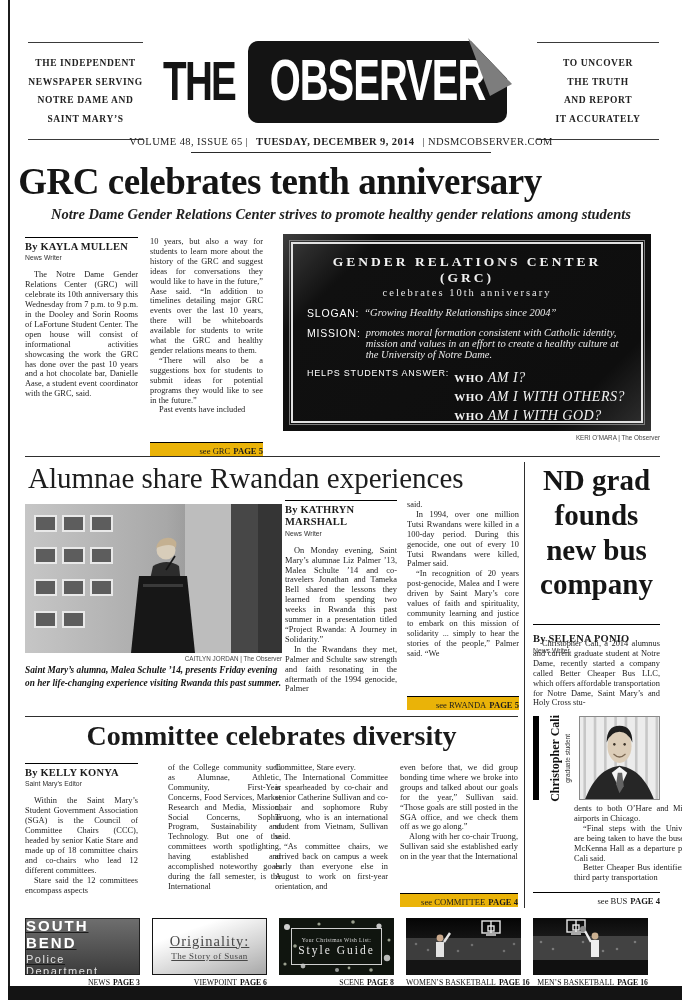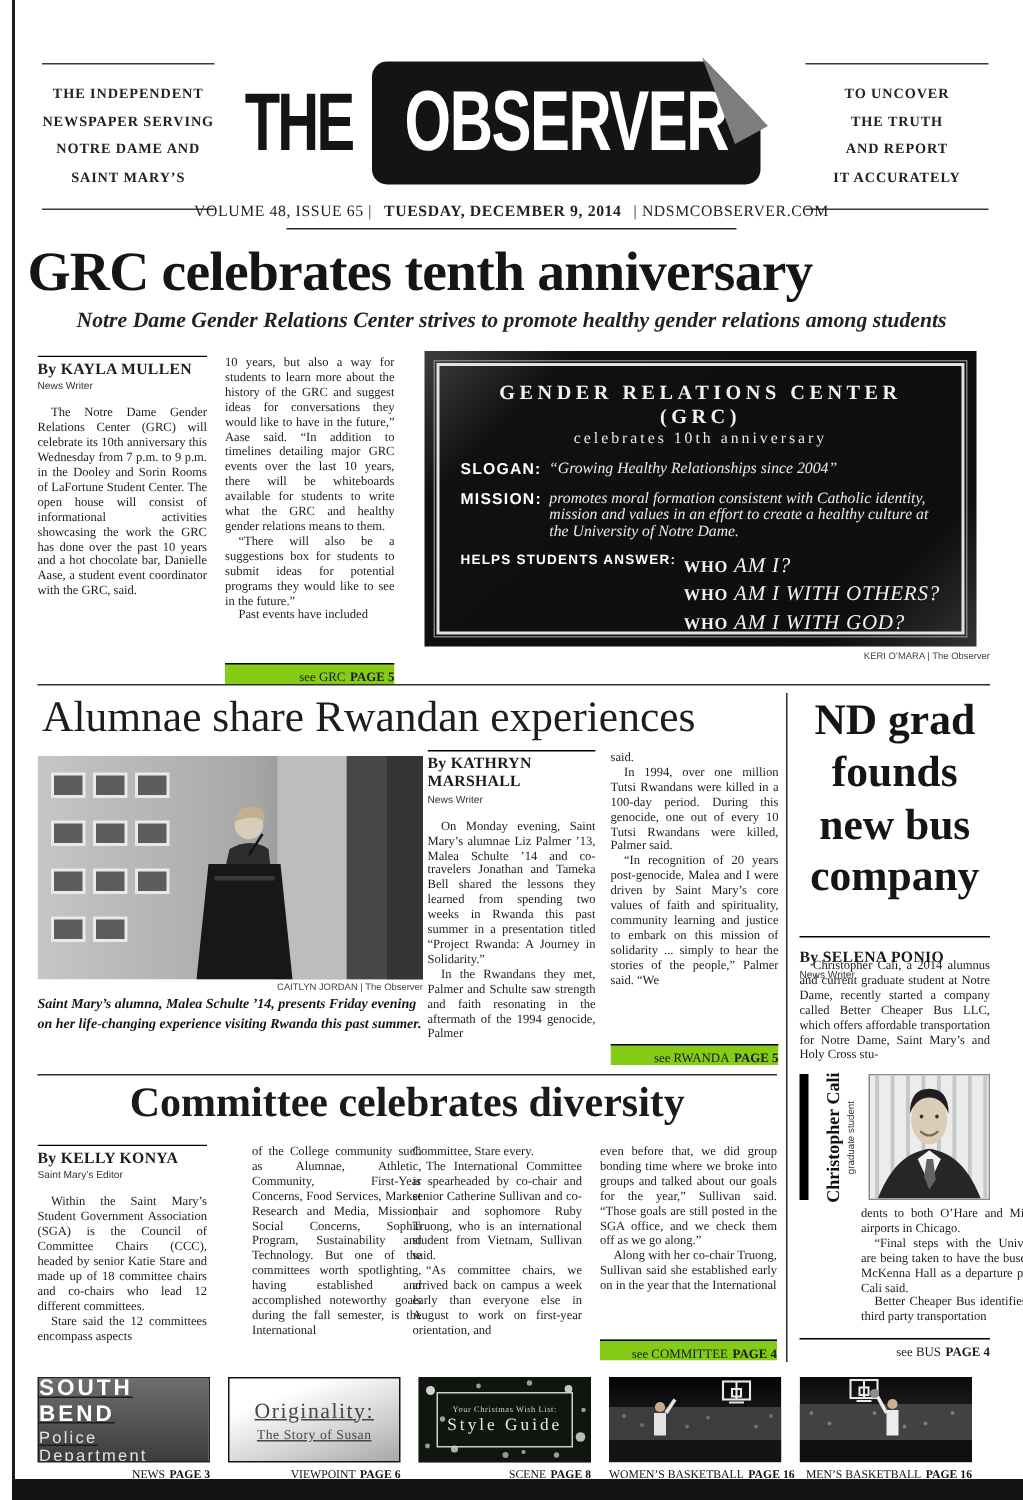--- a/index.html
+++ b/index.html
@@ -43,41 +43,41 @@
 
   
   .col{position:absolute;overflow:hidden;font-size:8.4px;line-height:1.18;text-align:justify;
        color:#1c1c1c;hyphens:auto;}
   .col p{margin:0;text-indent:9px;}
   .col p.cont{text-indent:0;}
   .byline{border-top:1.4px solid #000;padding-top:3px;margin-bottom:8px;text-align:left;}
   .byline b{font-size:10.5px;letter-spacing:.2px;}
   .byline .title{font-family:"Liberation Sans",sans-serif;font-size:6.8px;color:#333;
                  margin-top:1px;}
-  .jump{position:absolute;bottom:0;left:0;right:0;background:#84cc16;border-top:1px solid #000;
+  .jump{position:absolute;bottom:0;left:0;right:0;background:#eab308;border-top:1px solid #000;
         padding-top:3px;text-align:right;font-size:8.6px;}
   .jump span{margin-right:3px;}
   .jump b{font-weight:bold;}
   .jump-abs{position:absolute;background:#fff;border-top:1px solid #000;padding-top:3px;
             text-align:right;font-size:8.6px;}
   .jump-abs span{margin-right:3px;}
 
   .grc-col1{left:25px;top:237px;width:113px;height:219px;}
   .grc-col2{left:150px;top:237px;width:113px;height:219px;padding-bottom:18px;box-sizing:border-box;}
 
   
   .graphic{position:absolute;left:283px;top:234px;width:368px;height:197px;box-sizing:border-box;
            background:linear-gradient(135deg,#3d3d3d 0%,#101010 18%,#0e0e0e 82%,#333 100%);
            padding:8px;overflow:hidden;}
   .g-inner{border:2px solid #e2e2e2;outline:1px solid #7d7d7d;outline-offset:1px;height:100%;
            box-sizing:border-box;padding:8px 14px;color:#f2f2f2;}
   .g-title{text-align:center;font-weight:bold;font-size:13.5px;letter-spacing:3px;margin:2px 0 1px;}
   .g-sub{text-align:center;font-size:10.5px;letter-spacing:2px;color:#e8e8e8;margin-bottom:9px;}
   .g-row{display:flex;align-items:flex-start;margin-bottom:8px;}
-  .g-label{font-family:"Liberation Sans",sans-serif;font-weight:bold;font-size:10.5px;
+  .g-label{font-family:"Liberation Sans",sans-serif;font-weight:normal;font-size:10.5px;
            letter-spacing:.8px;color:#fff;white-space:nowrap;margin-right:5px;}
   .g-label-sm{font-size:9px;}
   .g-val{font-style:italic;font-size:10.5px;color:#eaeaea;}
   .g-who-line{margin-bottom:1px;}
   .g-who-line b{font-style:normal;font-size:11px;letter-spacing:.5px;margin-right:4px;}
   .g-who-line i{font-size:14px;letter-spacing:.5px;font-style:italic;}
   .credit{position:absolute;text-align:right;font-family:"Liberation Sans",sans-serif;
           font-size:6.3px;color:#444;}
   .grc-credit{left:283px;top:434px;width:377px;}
 

